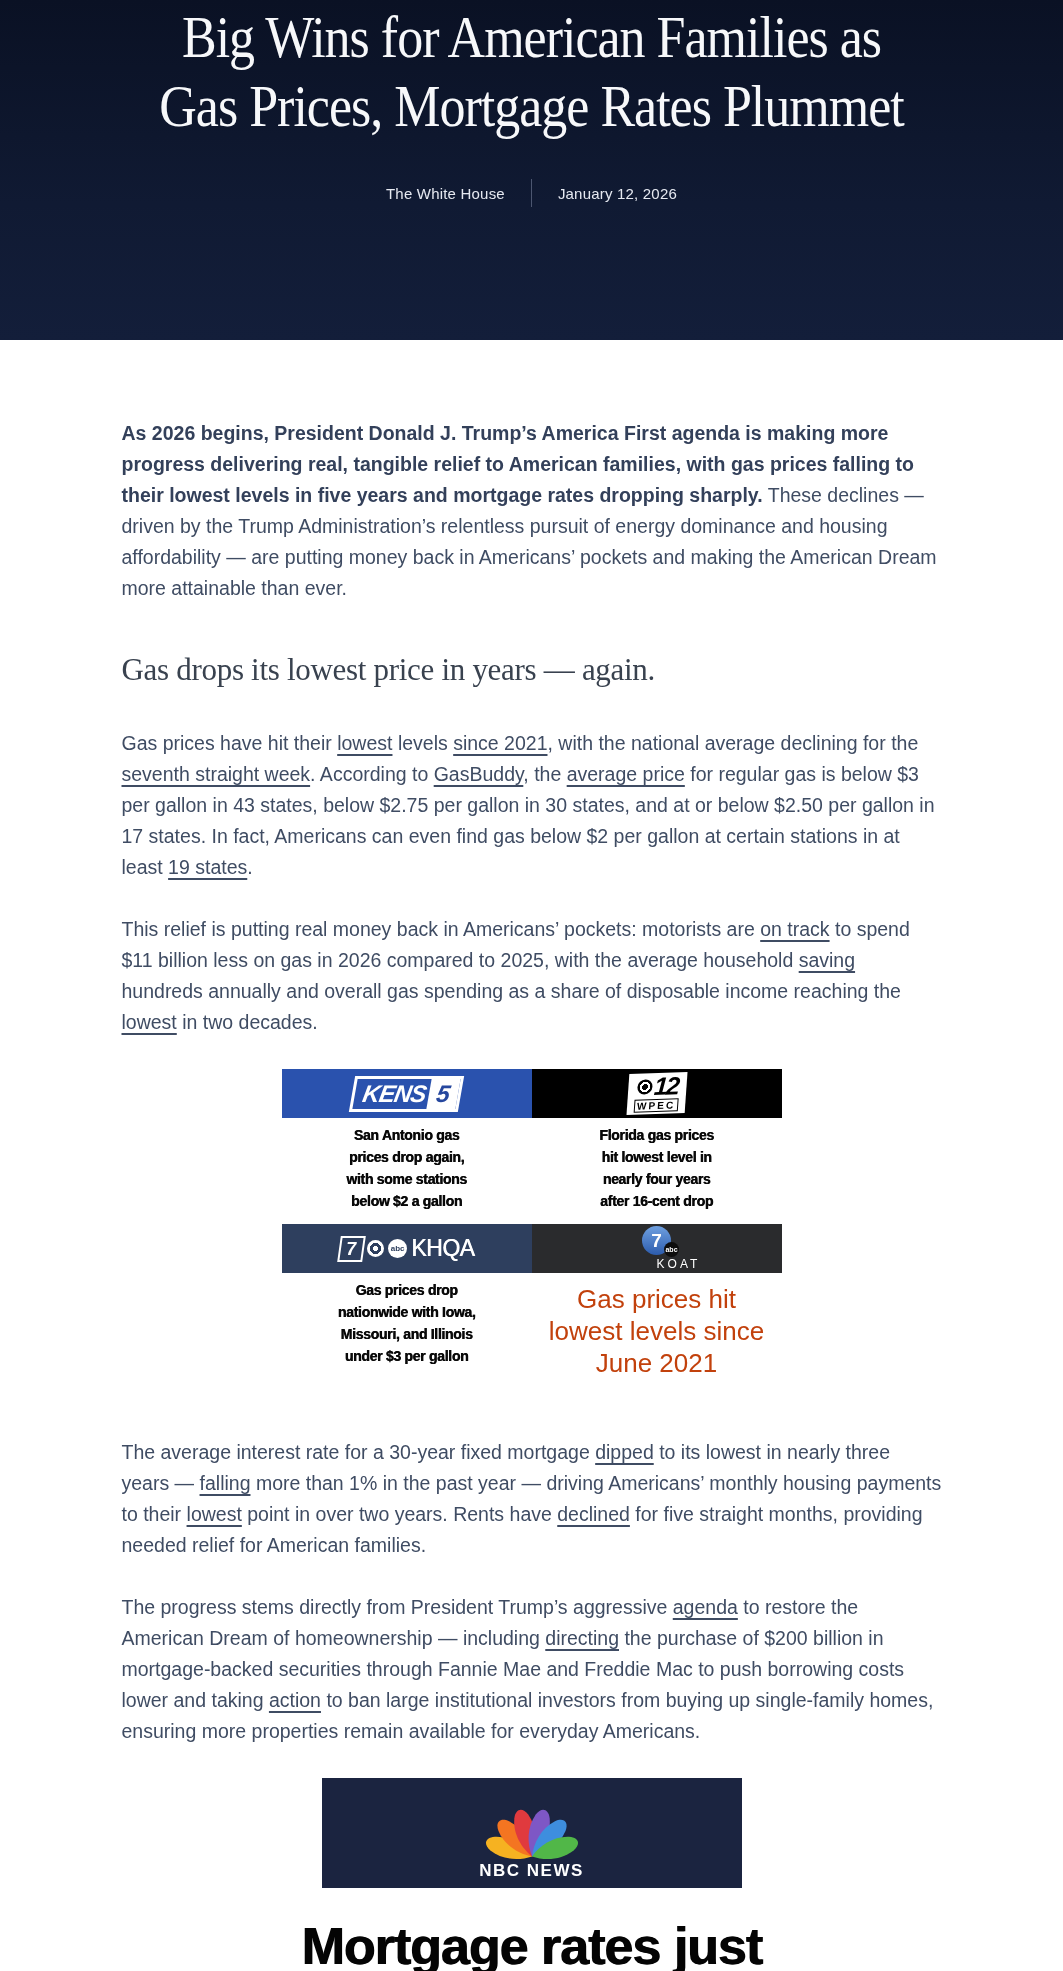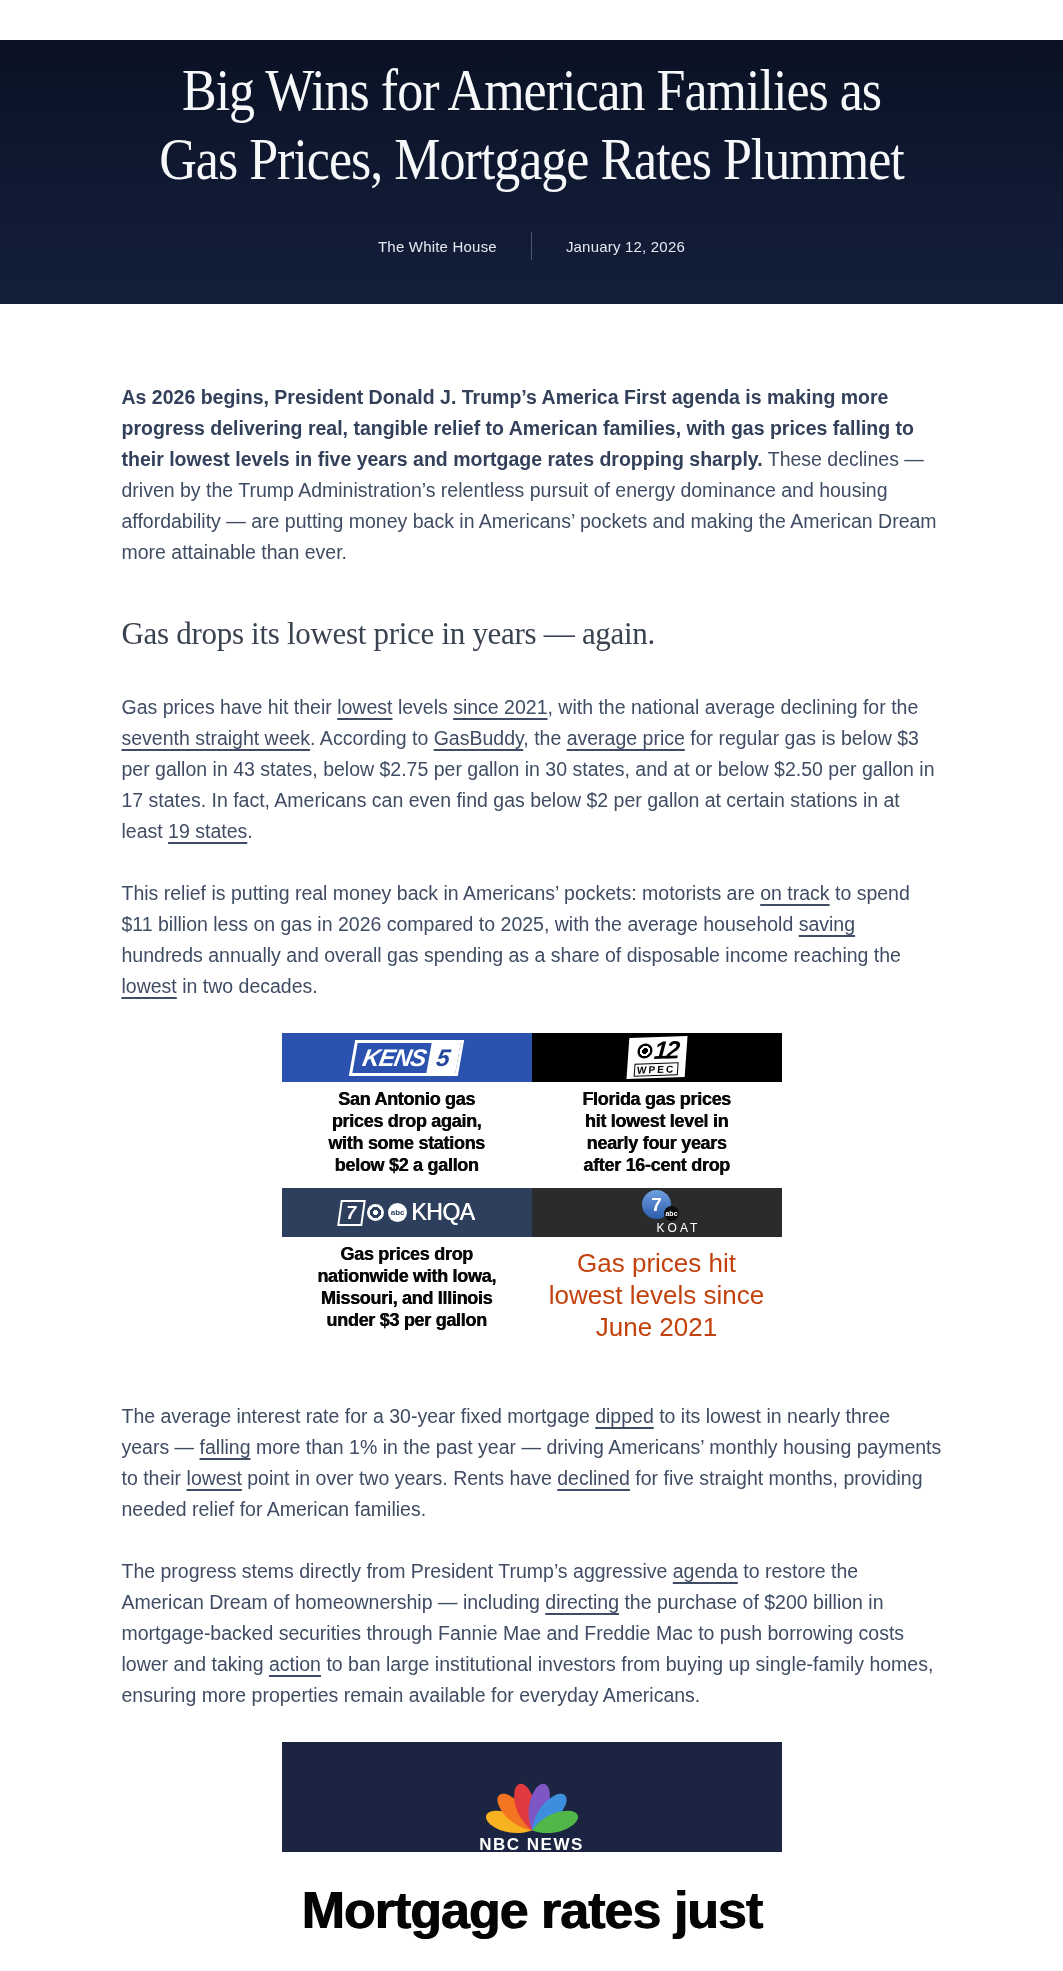--- a/index.html
+++ b/index.html
@@ -4,33 +4,33 @@
 <style>
   * { margin:0; padding:0; box-sizing:border-box; }
   html,body { background:#ffffff; }
   body {
     width:1063px; min-height:1971px; margin:0 auto; overflow:hidden;
     font-family:"Liberation Sans", sans-serif;
   }
 
   
   .hero {
-    width:100%; height:264px;
+    width:100%; height:340px;
     background:linear-gradient(180deg,#0a1124 0%,#101a33 60%,#131e3a 100%);
-    text-align:center; padding-top:16px;margin-top:40px;
+    text-align:center; padding-top:3px;
   }
   .hero-title {
     font-family:"Liberation Serif", serif;
     font-weight:500; color:#f7f8fa;
     font-size:52px; line-height:62px; letter-spacing:-1px;
     transform:scaleY(1.12); transform-origin:top center;
   }
   .byline {
     margin-top:52px;
-    display:flex; align-items:center; justify-content:center; gap:34px;
+    display:flex; align-items:center; justify-content:center; gap:26px;
     color:#e6e9f1; font-size:15px; letter-spacing:.2px;
   }
   .byline .divider { width:1px; height:28px; background:#4c5670; display:inline-block; }
 
   
   main { width:820px; margin:0 auto; padding-top:78px; color:#3f4c63; }
   main p { font-size:19.5px; line-height:31px; margin:0 0 31px 0; }
   .seg-b { font-weight:700; color:#33405a; }
   .seg-l {
     text-decoration:underline; text-decoration-thickness:1.5px;
@@ -44,21 +44,21 @@
 
   
   .news-grid {
     width:500px; margin:20px auto 46px auto;
     display:grid; grid-template-columns:250px 250px;
   }
   .news-cell { display:flex; flex-direction:column; }
   .logo-bar { height:49px; display:flex; align-items:center; justify-content:center; }
   .news-caption {
     padding:6px 8px 12px 8px; text-align:center;
-    font-weight:700; font-size:18px; line-height:22px; color:#090909;
+    font-weight:700; font-size:14px; line-height:22px; color:#090909;
     letter-spacing:-.3px; text-shadow:.5px 0 0 currentColor;
   }
   .news-caption.light {
     font-weight:400; font-size:26px; line-height:32px; color:#c2410c;
     letter-spacing:0; text-shadow:none; padding-top:10px;
   }
 
   
   .kens-logo { display:inline-flex; border:3px solid #fff; transform:skewX(-10deg); }
   .kens-word { font-weight:700; font-style:italic; color:#fff; font-size:24px; line-height:28px; padding:1px 3px 1px 8px; letter-spacing:-1px; }
@@ -85,21 +85,21 @@
 
   
   .koat-logo { text-align:center; }
   .koat-circle { width:29px; height:29px; border-radius:50%; background:linear-gradient(180deg,#6fa0e0,#2c5cad);
     color:#fff; font-weight:700; font-size:19px; display:flex; align-items:center; justify-content:center; position:relative; margin:0 auto; }
   .koat-abc { position:absolute; right:-8px; bottom:-2px; width:15px; height:15px; border-radius:50%; background:#0d0d0d; color:#fff; font-size:7px; font-weight:700; display:flex; align-items:center; justify-content:center; }
   .koat-name { color:#fff; font-size:12px; letter-spacing:3px; margin-top:2px;padding-left:44px; }
 
   
   .nbc-figure { margin:26px 0 0 0; }
-  .nbc-banner { width:500px; height:110px; margin:0 auto; text-align:center; padding-top:20px; }
+  .nbc-banner { width:420px; height:110px; margin:0 auto; text-align:center; padding-top:10px; }
   .nbc-banner svg { display:block; margin:0 auto; }
   .nbc-wordmark { color:#fff; font-size:17px; font-weight:700; letter-spacing:1.5px; margin-top:1px; }
   .nbc-headline {
     width:640px; margin:30px auto 0 auto; text-align:center;
     font-size:52px; line-height:57px; font-weight:700; color:#040404;
     letter-spacing:-1px; text-shadow:1px 0 0 currentColor;
   }
 </style>
 </head>
 <body>

